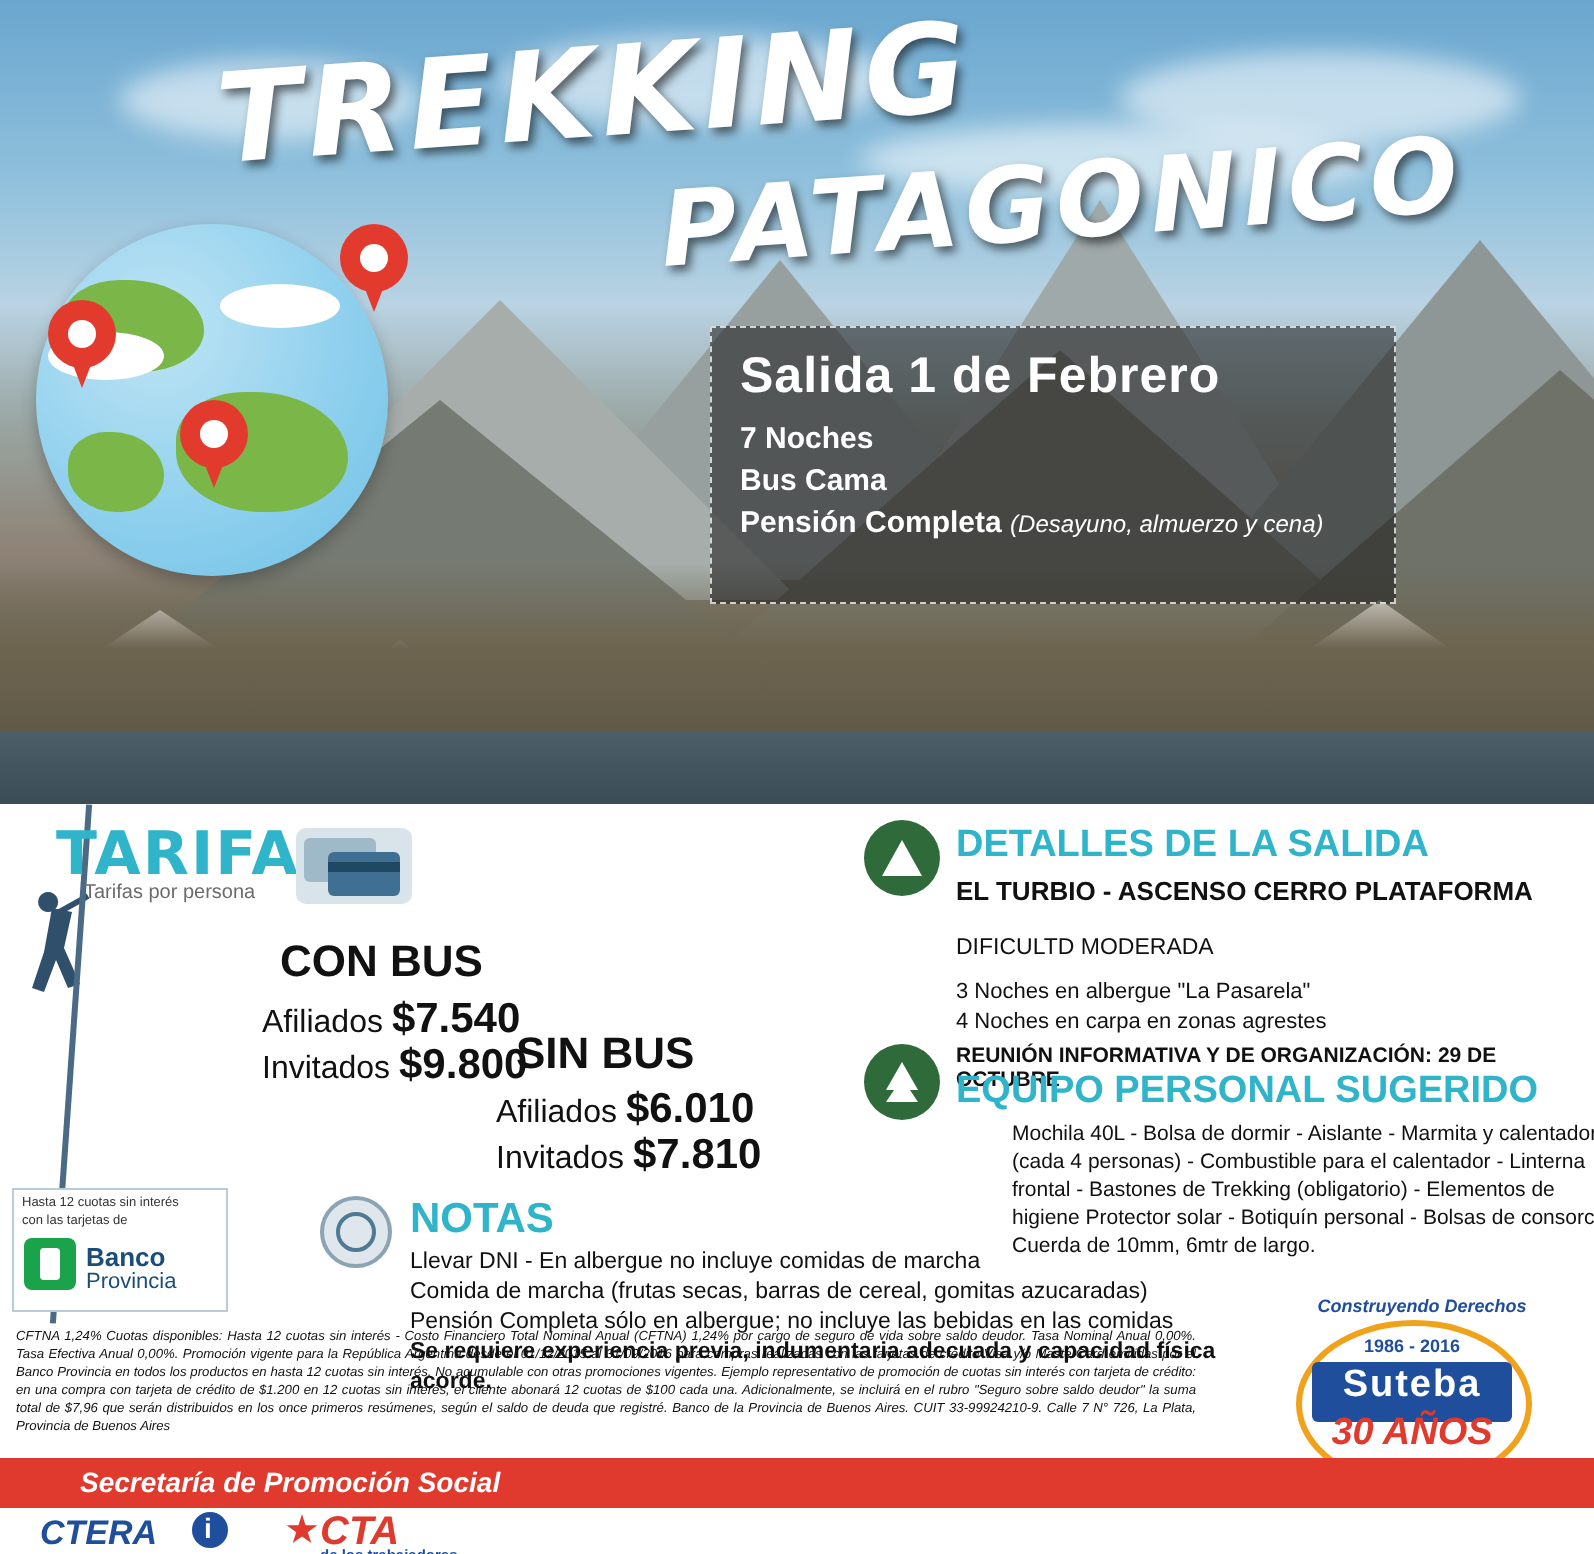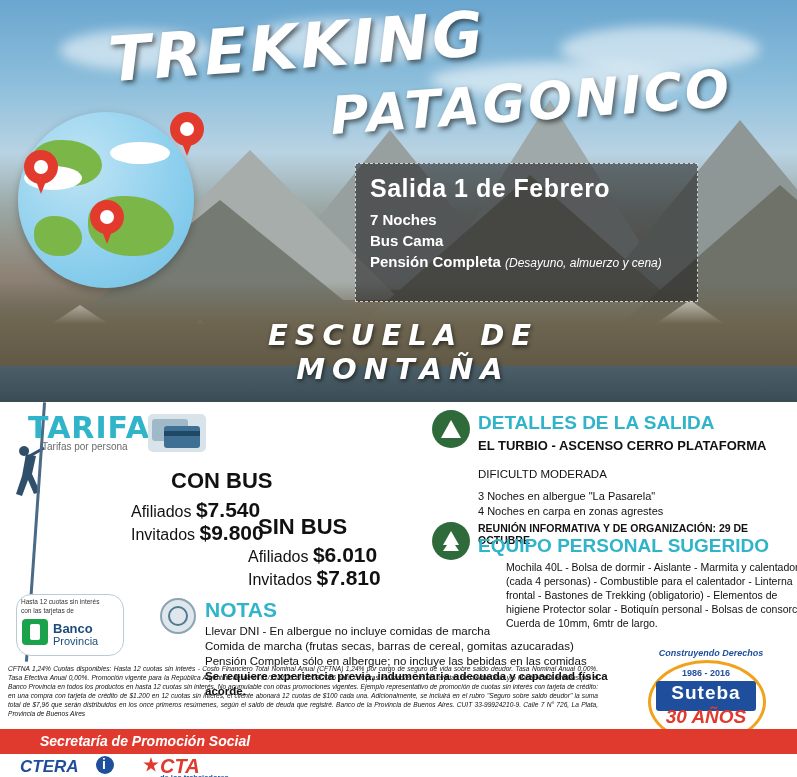--- a/index.html
+++ b/index.html
@@ -132,32 +132,32 @@
     position:absolute; left:42px; top:39px; color:#6b6b6b; font-size:10px;
   }
   .card-icon {
     position:absolute; left:148px; top:12px; width:58px; height:38px;
     background:#d9e3ea; border-radius:5px;
   }
   .card-icon .c1 { position:absolute; left:4px; top:5px; width:36px; height:22px; background:#9fb9c9; border-radius:3px; }
   .card-icon .c2 { position:absolute; left:16px; top:12px; width:36px; height:22px; background:#3f6f93; border-radius:3px; }
   .card-icon .stripe { position:absolute; left:16px; top:17px; width:36px; height:5px; background:#1f4864; }
 
-  .conbus-h { position:absolute; left:140px; top:66px; font-size:22px; font-weight:bold; color:#111;margin-left:31px; }
+  .conbus-h { position:absolute; left:140px; top:66px; font-size:22px; font-weight:bold; color:#111; }
   .conbus-l1 { position:absolute; left:131px; top:96px; font-size:16px; color:#111; }
   .conbus-l2 { position:absolute; left:131px; top:119px; font-size:16px; color:#111; }
   .b { font-weight:bold; font-size:21px; }
 
   .sinbus-h { position:absolute; left:258px; top:112px; font-size:22px; font-weight:bold; color:#111; }
   .sinbus-l1 { position:absolute; left:248px; top:141px; font-size:16px; color:#111; }
   .sinbus-l2 { position:absolute; left:248px; top:164px; font-size:16px; color:#111;text-align:right; }
 
   .banco {
-    position:absolute; left:16px; top:192px; width:108px; height:62px;
-    border:1px solid #b9cbd6; border-radius:15px; background:#ffffff;
+    position:absolute; left:6px; top:192px; width:108px; height:62px;
+    border:1px solid #b9cbd6; border-radius:0; background:#ffffff;
   }
   .banco .bl1 { position:absolute; left:4px; top:3px; font-size:6.5px; color:#333; }
   .banco .bl2 { position:absolute; left:4px; top:12px; font-size:6.5px; color:#333; }
   .banco .bq { position:absolute; left:5px; top:24px; width:26px; height:26px; background:#1aa34a; border-radius:4px; }
   .banco .bq:after { content:""; position:absolute; left:8px; top:5px; width:10px; height:16px; background:#fff; border-radius:2px; }
   .banco .bname { position:absolute; left:36px; top:26px; font-size:13px; font-weight:bold; color:#1b4d7a; }
   .banco .bprov { position:absolute; left:36px; top:40px; font-size:11px; color:#1b4d7a; }
 
   .notas-icon { position:absolute; left:160px; top:196px; width:36px; height:36px; border-radius:50%; background:#dfe7ec; border:2px solid #8ba4b4; }
   .notas-icon .ring { position:absolute; left:6px; top:6px; width:20px; height:20px; border:2px solid #4f7a93; border-radius:50%; }
@@ -274,24 +274,20 @@
     <div class="info-box">
       <div class="ib-title">Salida 1 de Febrero</div>
       <div class="ib-line">7 Noches</div>
       <div class="ib-line">Bus Cama</div>
       <div class="ib-line">
         <span>Pensión Completa</span>
         <span class="ib-sub">(Desayuno, almuerzo y cena)</span>
       </div>
     </div>
 
-    <div class="escuela">
-      <div>ESCUELA DE</div>
-      <div>MONTAÑA</div>
-    </div>
   </div>
 
   <div class="body-area">
 
     <svg class="climber" viewBox="0 0 44 70" style="left:6px; top:40px;">
       <path d="M18 4 a5 5 0 1 0 0.1 0" fill="#2f4f6b"></path>
       <path d="M20 12 L16 34 L10 52 L16 54 L22 38 L28 52 L34 50 L26 32 L30 14 Z" fill="#2f4f6b"></path>
       <path d="M20 16 L38 6" stroke="#2f4f6b" stroke-width="3" fill="none"></path>
     </svg>
     <div class="rope" style="position:absolute; left:34px; top:0px; height:260px; width:3px; background:#4a6a85; transform:rotate(4deg);"></div>

